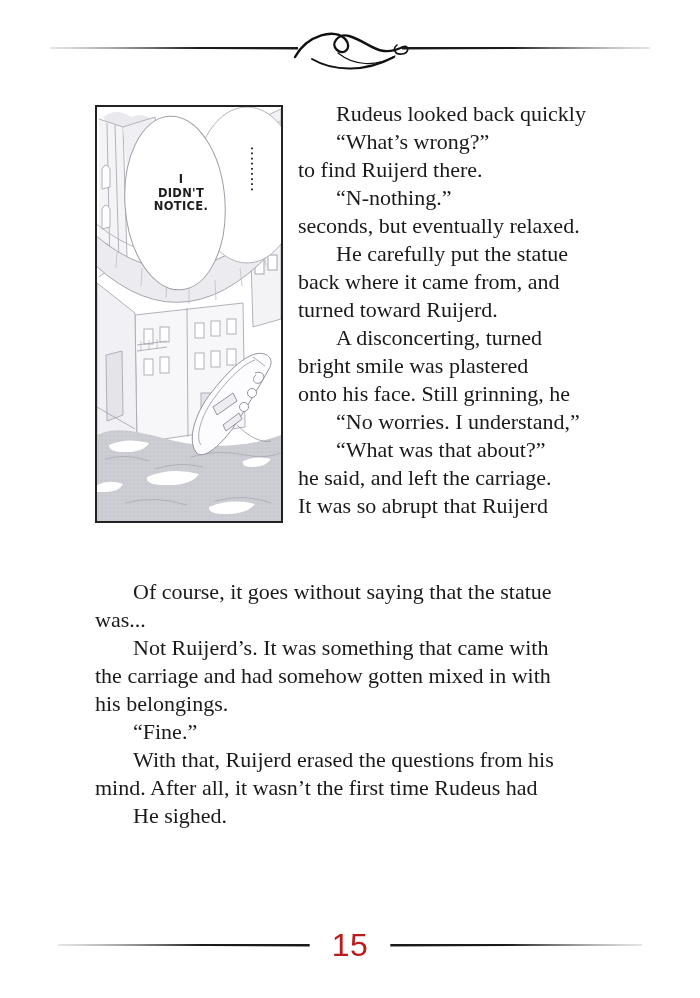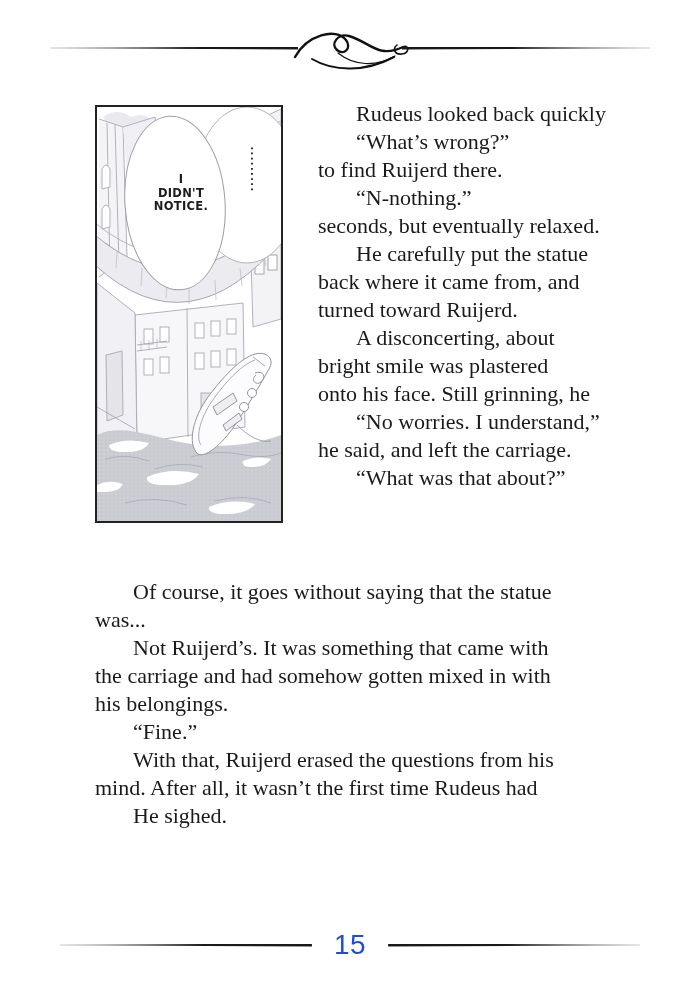--- a/index.html
+++ b/index.html
@@ -74,44 +74,43 @@
     white-space: pre;
     font-size: 22px;
     line-height: 28px;
     height: 28px;
   }
   .line.indent { padding-left: 38px; }
   .col-text {
     position: absolute;
     left: 298px; top: 100px;
     width: 380px;
-    margin-left: 20px;
   }
   .full-text {
     position: absolute;
     left: 95px; top: 578px;
     width: 575px;
   }
 
   
   .footer {
     position: absolute;
     left: 0; top: 924px;
     width: 700px; height: 42px;
     display: flex;
     align-items: center;
     justify-content: center;
     gap: 22px;
   }
   .footer .rule { width: 252px; flex: 0 0 auto; }
   .page-number {
     font-family: "Liberation Sans", sans-serif;
-    font-size: 28px;
+    font-size: 32px;
     line-height: 28px;
-    color: #1d4ed8;
+    color: #b91c1c;
     letter-spacing: 0.5px;
   }
 </style>
 </head>
 <body>
 
 <div class="page">
 
   <div class="ornament">
     <div class="rule left-to-center"></div>
@@ -248,33 +247,34 @@
 
 
       <div class="line">seconds, but eventually relaxed.</div>
 
       <div class="line indent">He carefully put the statue</div>
 
       <div class="line">back where it came from, and</div>
 
       <div class="line">turned toward Ruijerd.</div>
 
-      <div class="line indent">A disconcerting, about</div>
+      <div class="line indent">A disconcerting, turned</div>
 
       <div class="line">bright smile was plastered</div>
 
       <div class="line">onto his face. Still grinning, he</div>
 
 
       <div class="line indent">“No worries. I understand,”</div>
 
+      <div class="line indent">“What was that about?”</div>
+
       <div class="line">he said, and left the carriage.</div>
 
-      <div class="line indent">“What was that about?”</div>
-
+      <div class="line">It was so abrupt that Ruijerd</div>
     </div>
 
   <div class="full-text">
 
 
       <div class="line indent">Of course, it goes without saying that the statue</div>
 
       <div class="line">was...</div>
 
       <div class="line indent">Not Ruijerd’s. It was something that came with</div>

